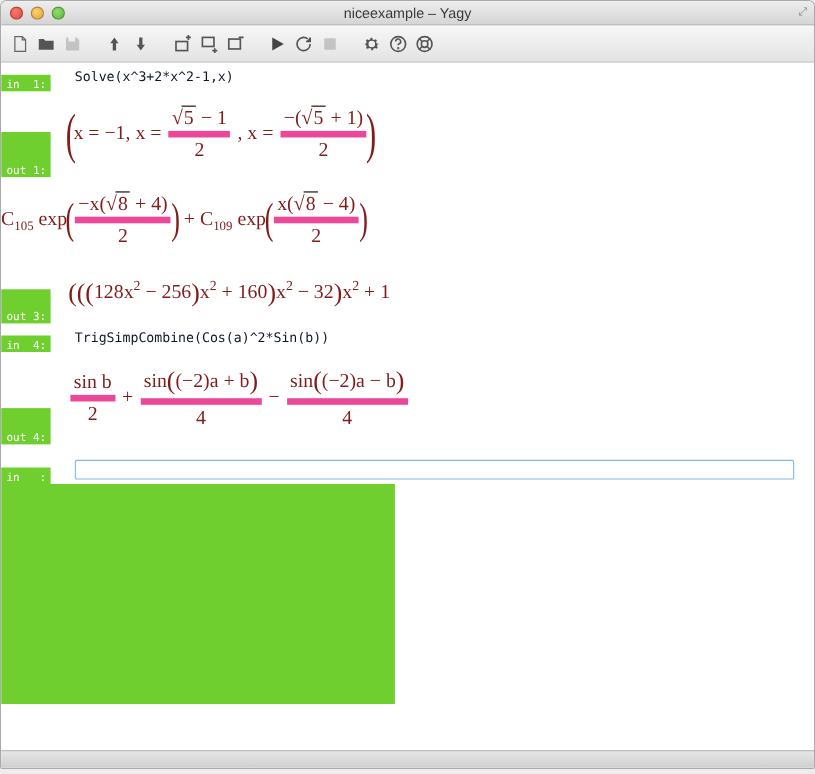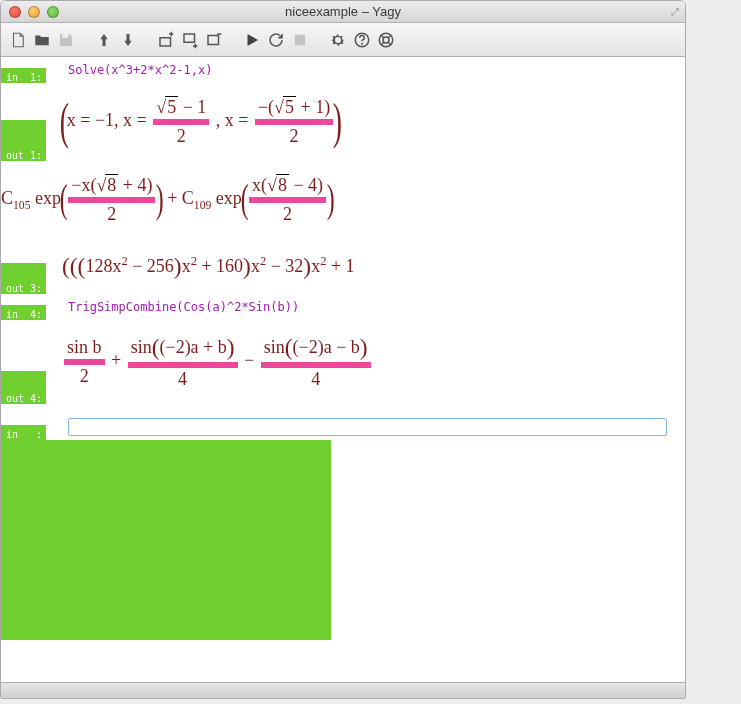--- a/index.html
+++ b/index.html
@@ -4,21 +4,21 @@
 <style>
   * { box-sizing: border-box; }
   body {
     margin: 0;
     padding: 0;
     font-family: "Lucida Grande", "Helvetica Neue", Arial, sans-serif;
     background: #ededed;
     width: 741px;
   }
   .window {
-    width: 686px;
+    width: 741px;
     background: #fff;
     border: 1px solid #aaa;
     border-radius: 6px 6px 2px 2px;
     overflow: hidden;
   }
   .titlebar {
     height: 22px;
     background: linear-gradient(#ededed, #d5d5d5);
     border-bottom: 1px solid #b0b0b0;
     display: flex;
@@ -94,21 +94,21 @@
     flex-shrink: 0;
     white-space: pre;
   }
   .cell {
     flex: 1;
     padding: 4px 6px;
   }
   .code {
     font-family: Monaco, Menlo, monospace;
     font-size: 12px;
-    color: #a21caf;
+    color: #0f172a;
     line-height: 18px;
   }
   .math {
     font-family: "Times New Roman", serif;
     font-size: 18px;
     color: #7f1d1d;
     padding: 14px 0;
   }
   .math .frac {
     display: inline-block;

